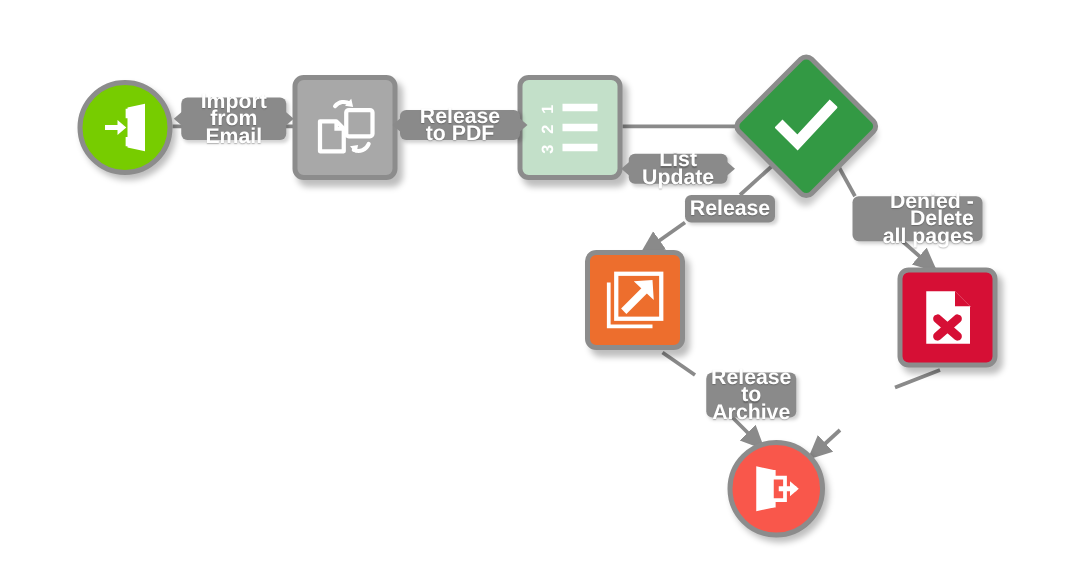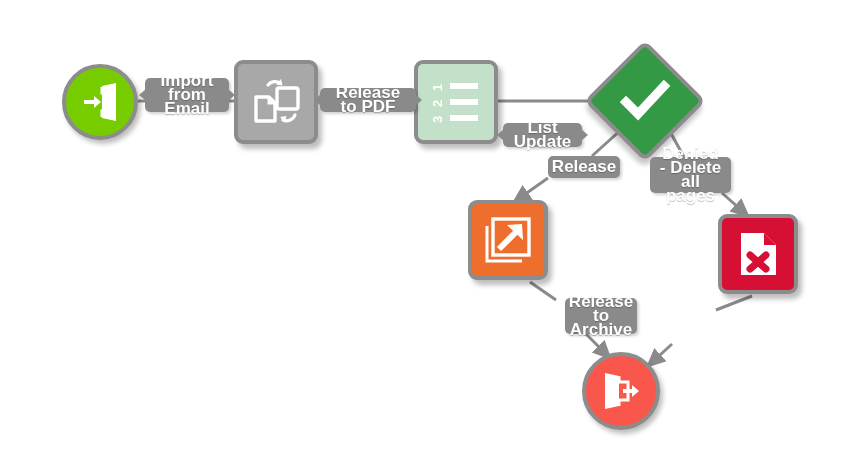--- a/index.html
+++ b/index.html
@@ -210,20 +210,20 @@
 
   <div class="conn-label has-tails" style="left:145px; top:78px; width:84px; height:34px;">Import from
 Email</div>
 
   <div class="conn-label has-tails" style="left:320px; top:88px; width:96px; height:24px;">Release to PDF</div>
 
   <div class="conn-label has-tails" style="left:503px; top:89px; width:79px; height:24px;margin-top:34px;">List Update</div>
 
   <div class="conn-label" style="left:548px; top:156px; width:72px; height:22px;">Release</div>
 
-  <div class="conn-label" style="left:650px; top:157px; width:81px; height:36px;">Denied - Delete
+  <div class="conn-label" style="left:682px; top:157px; width:104px; height:36px;text-align:right;">Denied - Delete
 all pages</div>
 
   <div class="conn-label" style="left:565px; top:298px; width:72px; height:36px;">Release to
 Archive</div>
 
 
 </div>
 
 </body></html>

